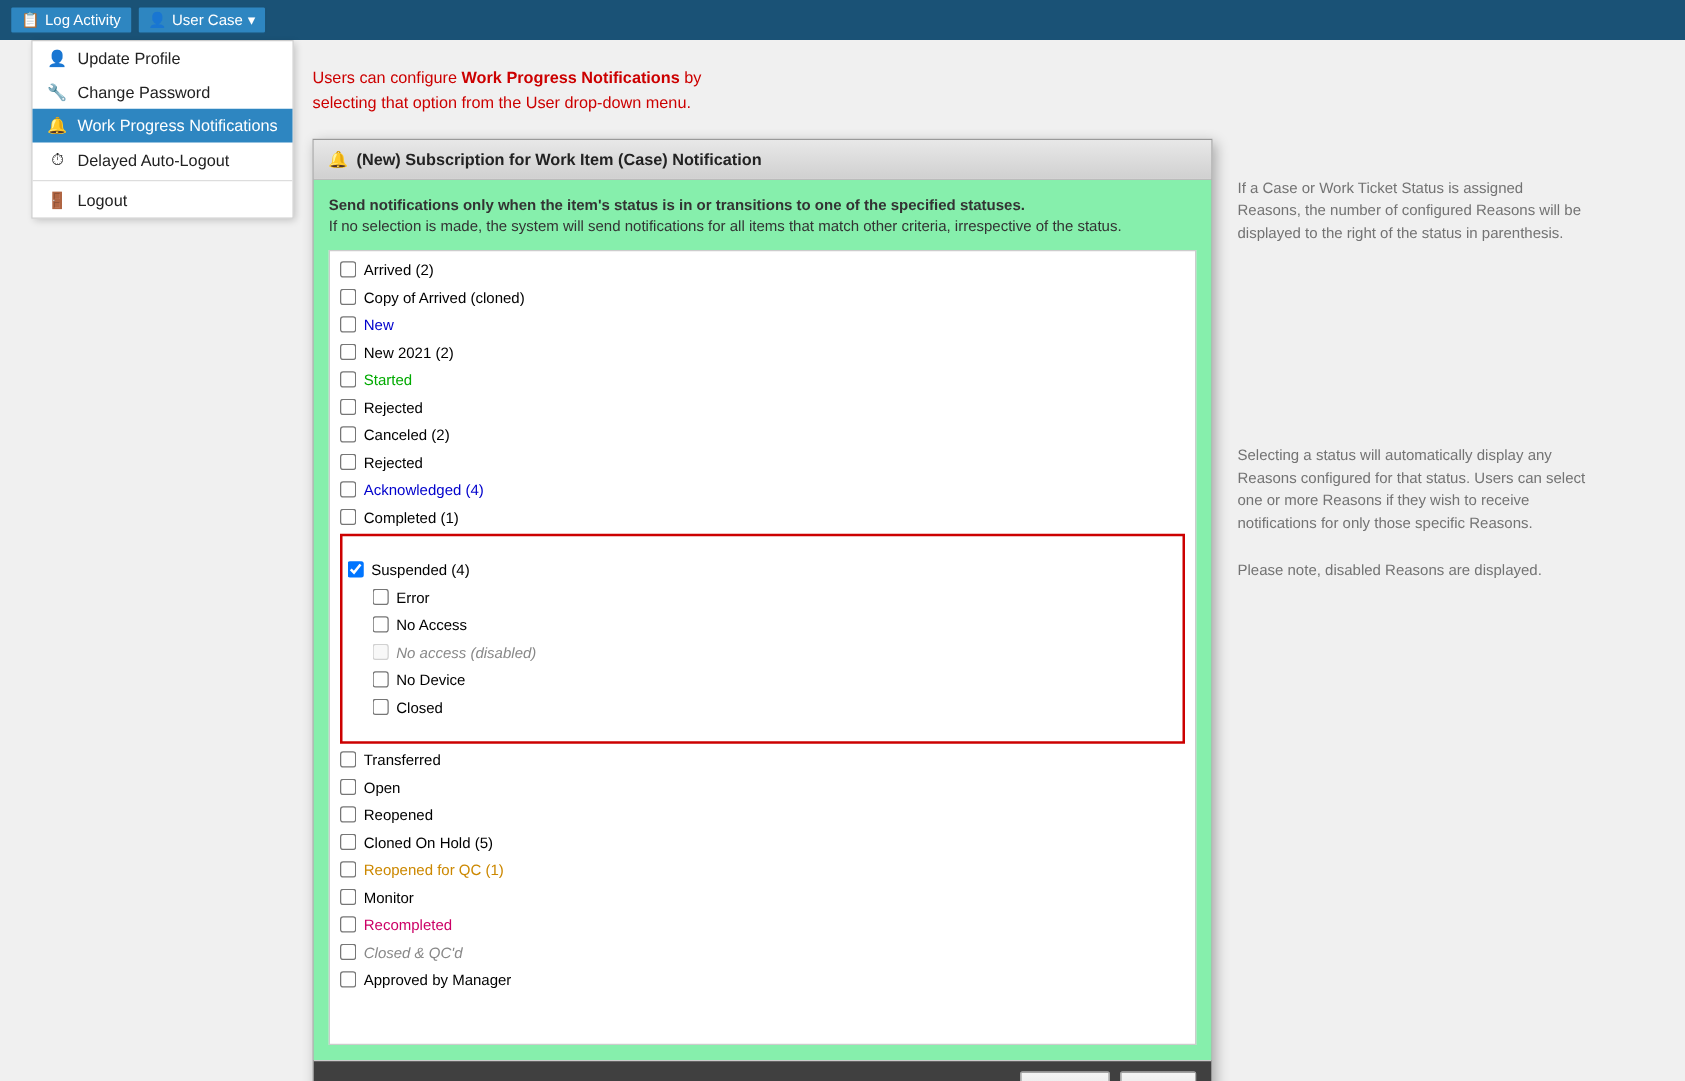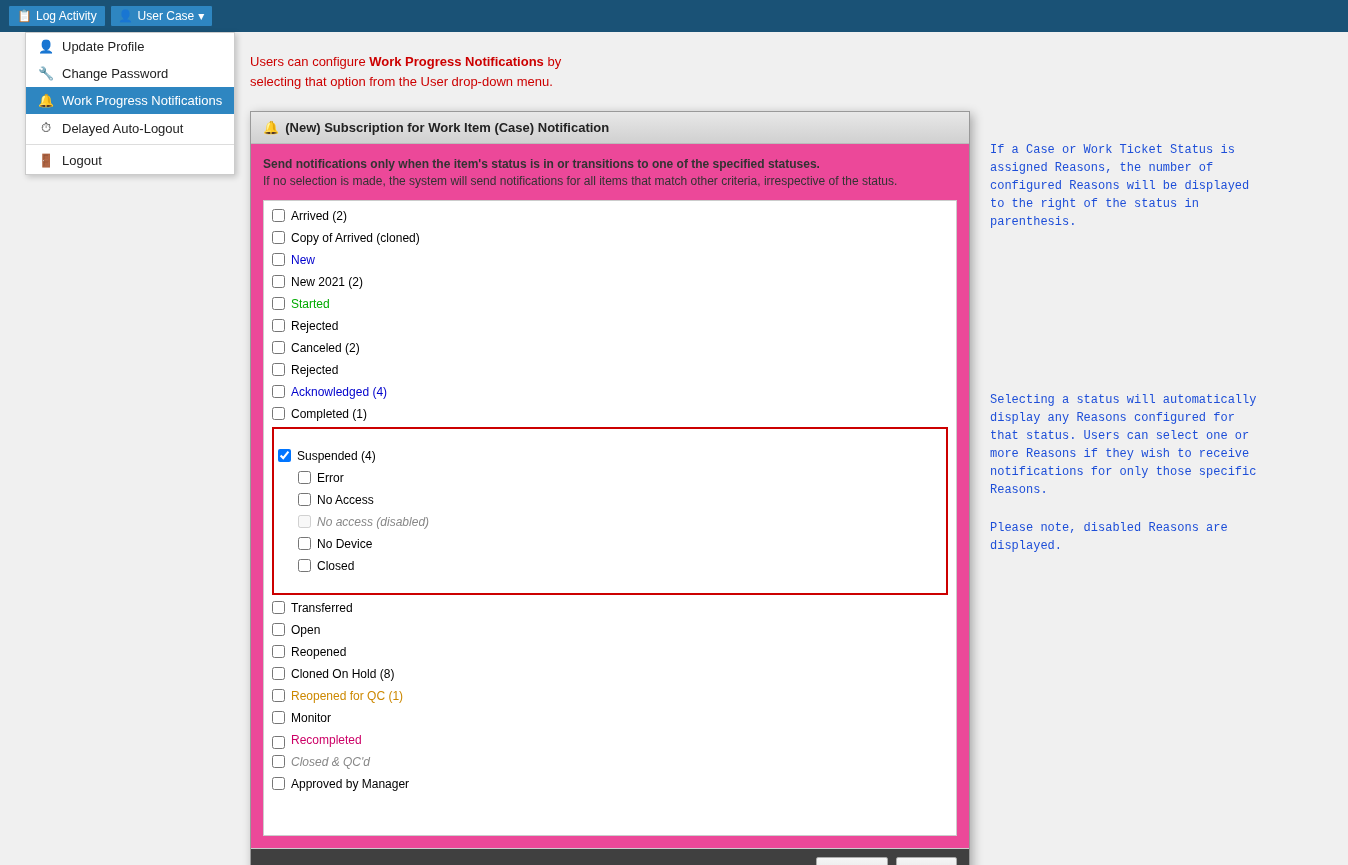--- a/index.html
+++ b/index.html
@@ -95,21 +95,21 @@
       color: #222;
       border-bottom: 1px solid #bbb;
       display: flex;
       align-items: center;
       gap: 6px;
     }
 
     
     .dialog-body {
       padding: 12px;
-      background: #ec4899;
+      background: #86efac;
     }
     .dialog-description {
       font-size: 12px;
       color: #333;
       margin-bottom: 10px;
       line-height: 1.4;
     }
     .dialog-description strong {
       font-weight: bold;
     }
@@ -134,21 +134,21 @@
       line-height: 1.5;
     }
     .status-item input[type="checkbox"] {
       width: 13px;
       height: 13px;
       cursor: pointer;
     }
     .status-item.color-green { color: #00aa00; }
     .status-item.color-blue { color: #0000cc; }
     .status-item.color-yellow { color: #cc8800; }
-    .status-item.color-pink { color: #cc0066; align-items: flex-end; }
+    .status-item.color-pink { color: #cc0066; }
     .status-item.color-gray { color: #888888; font-style: italic; }
 
     
     .suspended-box {
       border: 2px solid #cc0000;
       margin: 2px 0;
       padding: 16px 4px;
     }
 
     
@@ -162,25 +162,24 @@
     }
     .dialog-btn {
       padding: 5px 16px;
       font-size: 12px;
       border: 1px solid #aaa;
       background: linear-gradient(to bottom, #f5f5f5, #e0e0e0);
       cursor: pointer;
       border-radius: 2px;
     }
     .annotation-block {
-      color: #1d4ed8;
+      color: #737373;
       font-size: 12px;
       line-height: 1.5;
       margin-bottom: 20px;
-      font-family: Liberation Mono, monospace;
     }
 
     
     .status-list-container::-webkit-scrollbar {
       width: 12px;
     }
     .status-list-container::-webkit-scrollbar-track {
       background: #f0f0f0;
     }
     .status-list-container::-webkit-scrollbar-thumb {
@@ -344,21 +343,21 @@
               <span>Open</span>
             </div>
 
             <div class="status-item">
               <input type="checkbox" style="">
               <span>Reopened</span>
             </div>
 
             <div class="status-item">
               <input type="checkbox" style="">
-              <span>Cloned On Hold (8)</span>
+              <span>Cloned On Hold (5)</span>
             </div>
 
             <div class="status-item color-yellow">
               <input type="checkbox" style="">
               <span>Reopened for QC (1)</span>
             </div>
 
             <div class="status-item">
               <input type="checkbox" style="">
               <span>Monitor</span>

